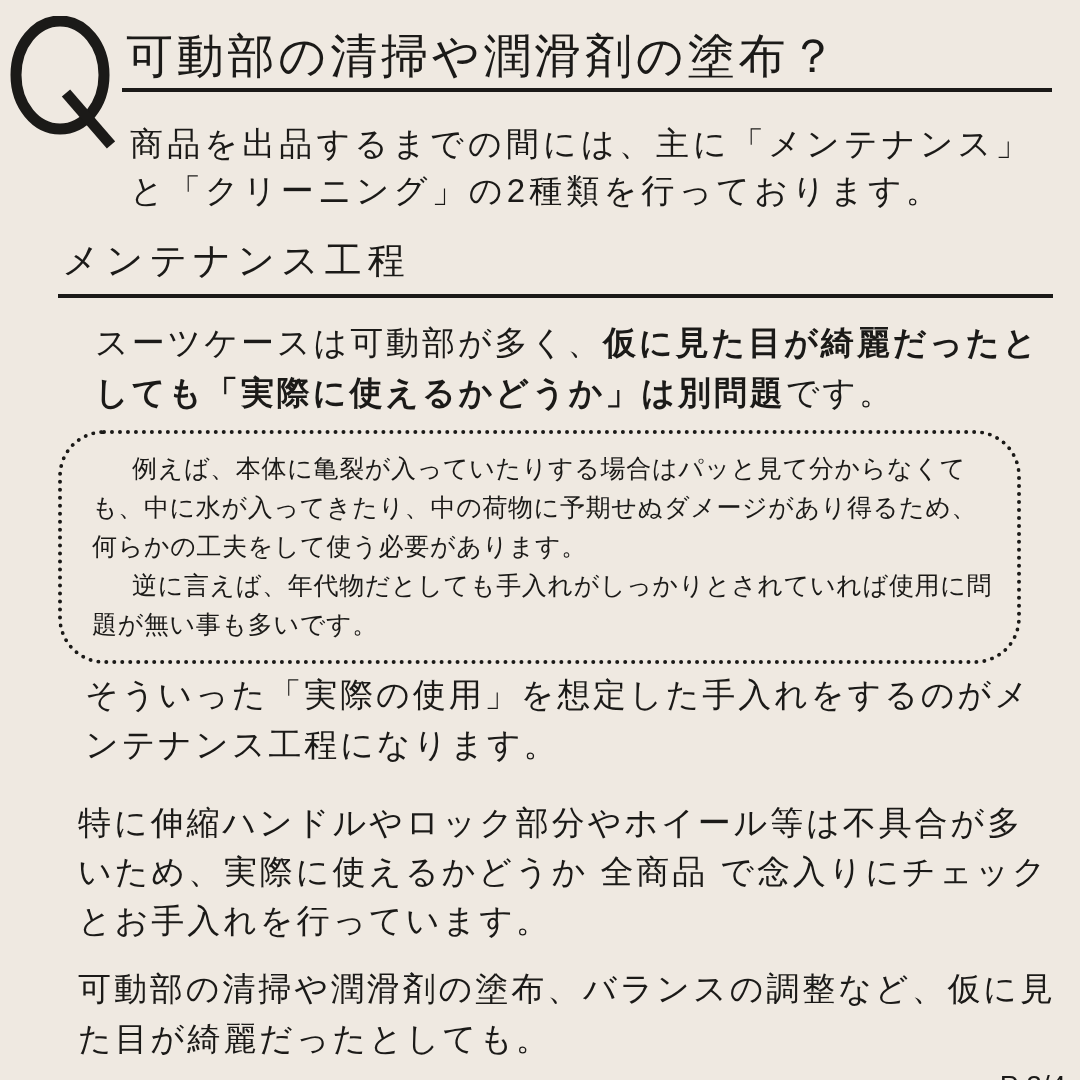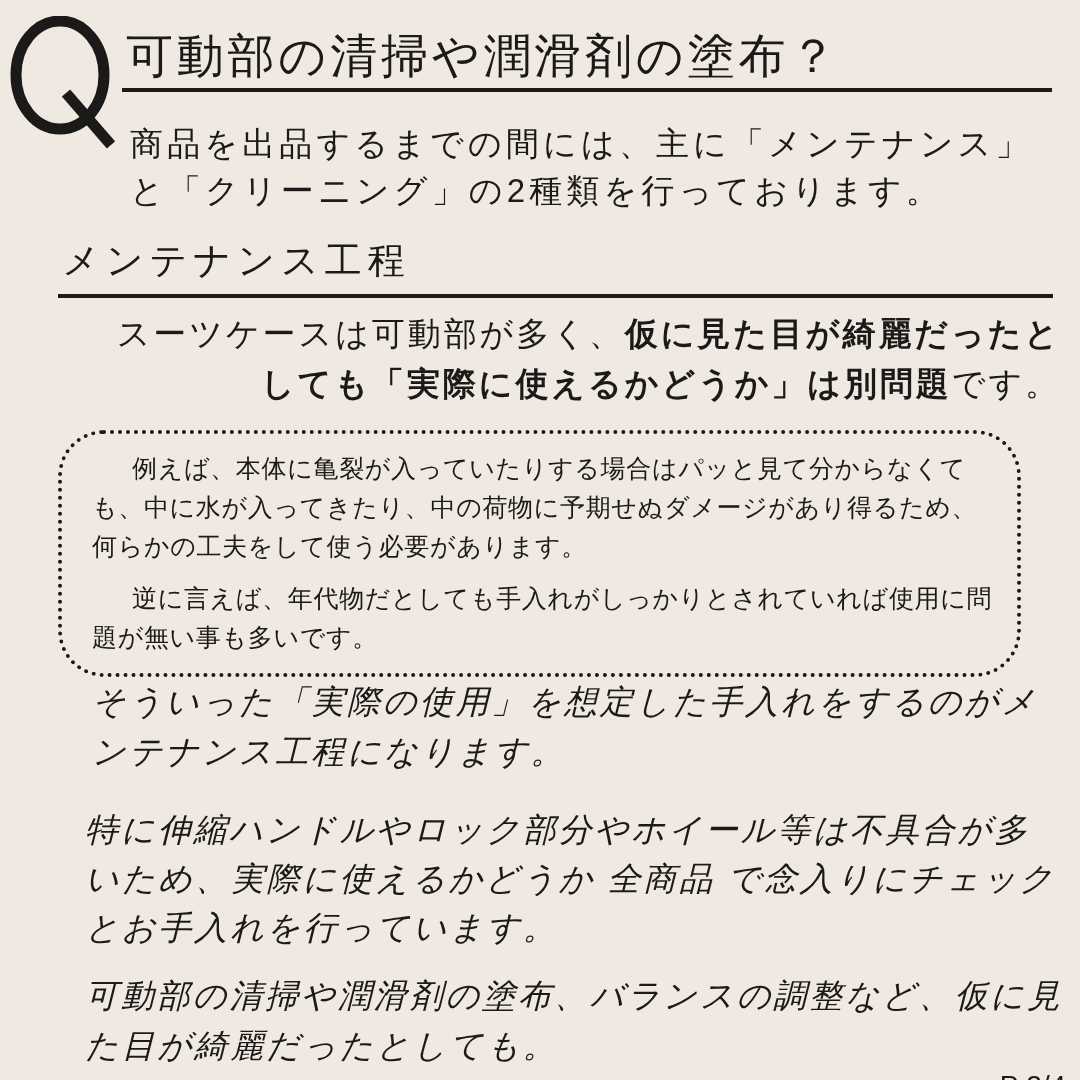--- a/index.html
+++ b/index.html
@@ -40,43 +40,41 @@
     font-weight: 500; margin: 0;
   }
   .section-underline {
     left: 58px; top: 294px; width: 995px; height: 4px;
     background: #1B1A18;
   }
 
   .lead-paragraph {
     left: 85px; top: 308px; width: 975px;
     font-size: 33px; line-height: 50px; letter-spacing: 0.088em;
-    margin: 1px;
-    text-align: right;
+    margin: 10px;
   }
   .lead-paragraph strong { font-weight: 900; }
 
   .note-box {
     left: 58px; top: 430px; width: 963px;
     box-sizing: border-box;
     border: 4px dotted #1B1A18;
     border-radius: 46px;
     padding: 15px 15px 16px 30px;
   }
   .note-box p {
     margin: 0;
     font-size: 25px; line-height: 39px; letter-spacing: 0.027em;
     text-indent: 1.6em;
   }
-  .note-box p + p { margin-top: 13px; }
+  .note-box p + p { }
 
   .body-paragraph {
     font-size: 33px; line-height: 50px; letter-spacing: 0.088em;
-    margin: 7px;
-    font-style: italic;
+    margin: 0;
   }
   .paragraph-usage   { left: 85px; top: 670px; width: 975px; }
   .paragraph-check   { left: 78px; top: 798px; width: 978px; line-height: 49px; }
   .paragraph-summary { left: 78px; top: 964px; width: 978px; }
 
   .page-indicator {
     right: 14px; top: 1026px;
     font-size: 28px; letter-spacing: 0.01em;
     font-weight: 400; white-space: nowrap; margin-top: 44px;
   }

